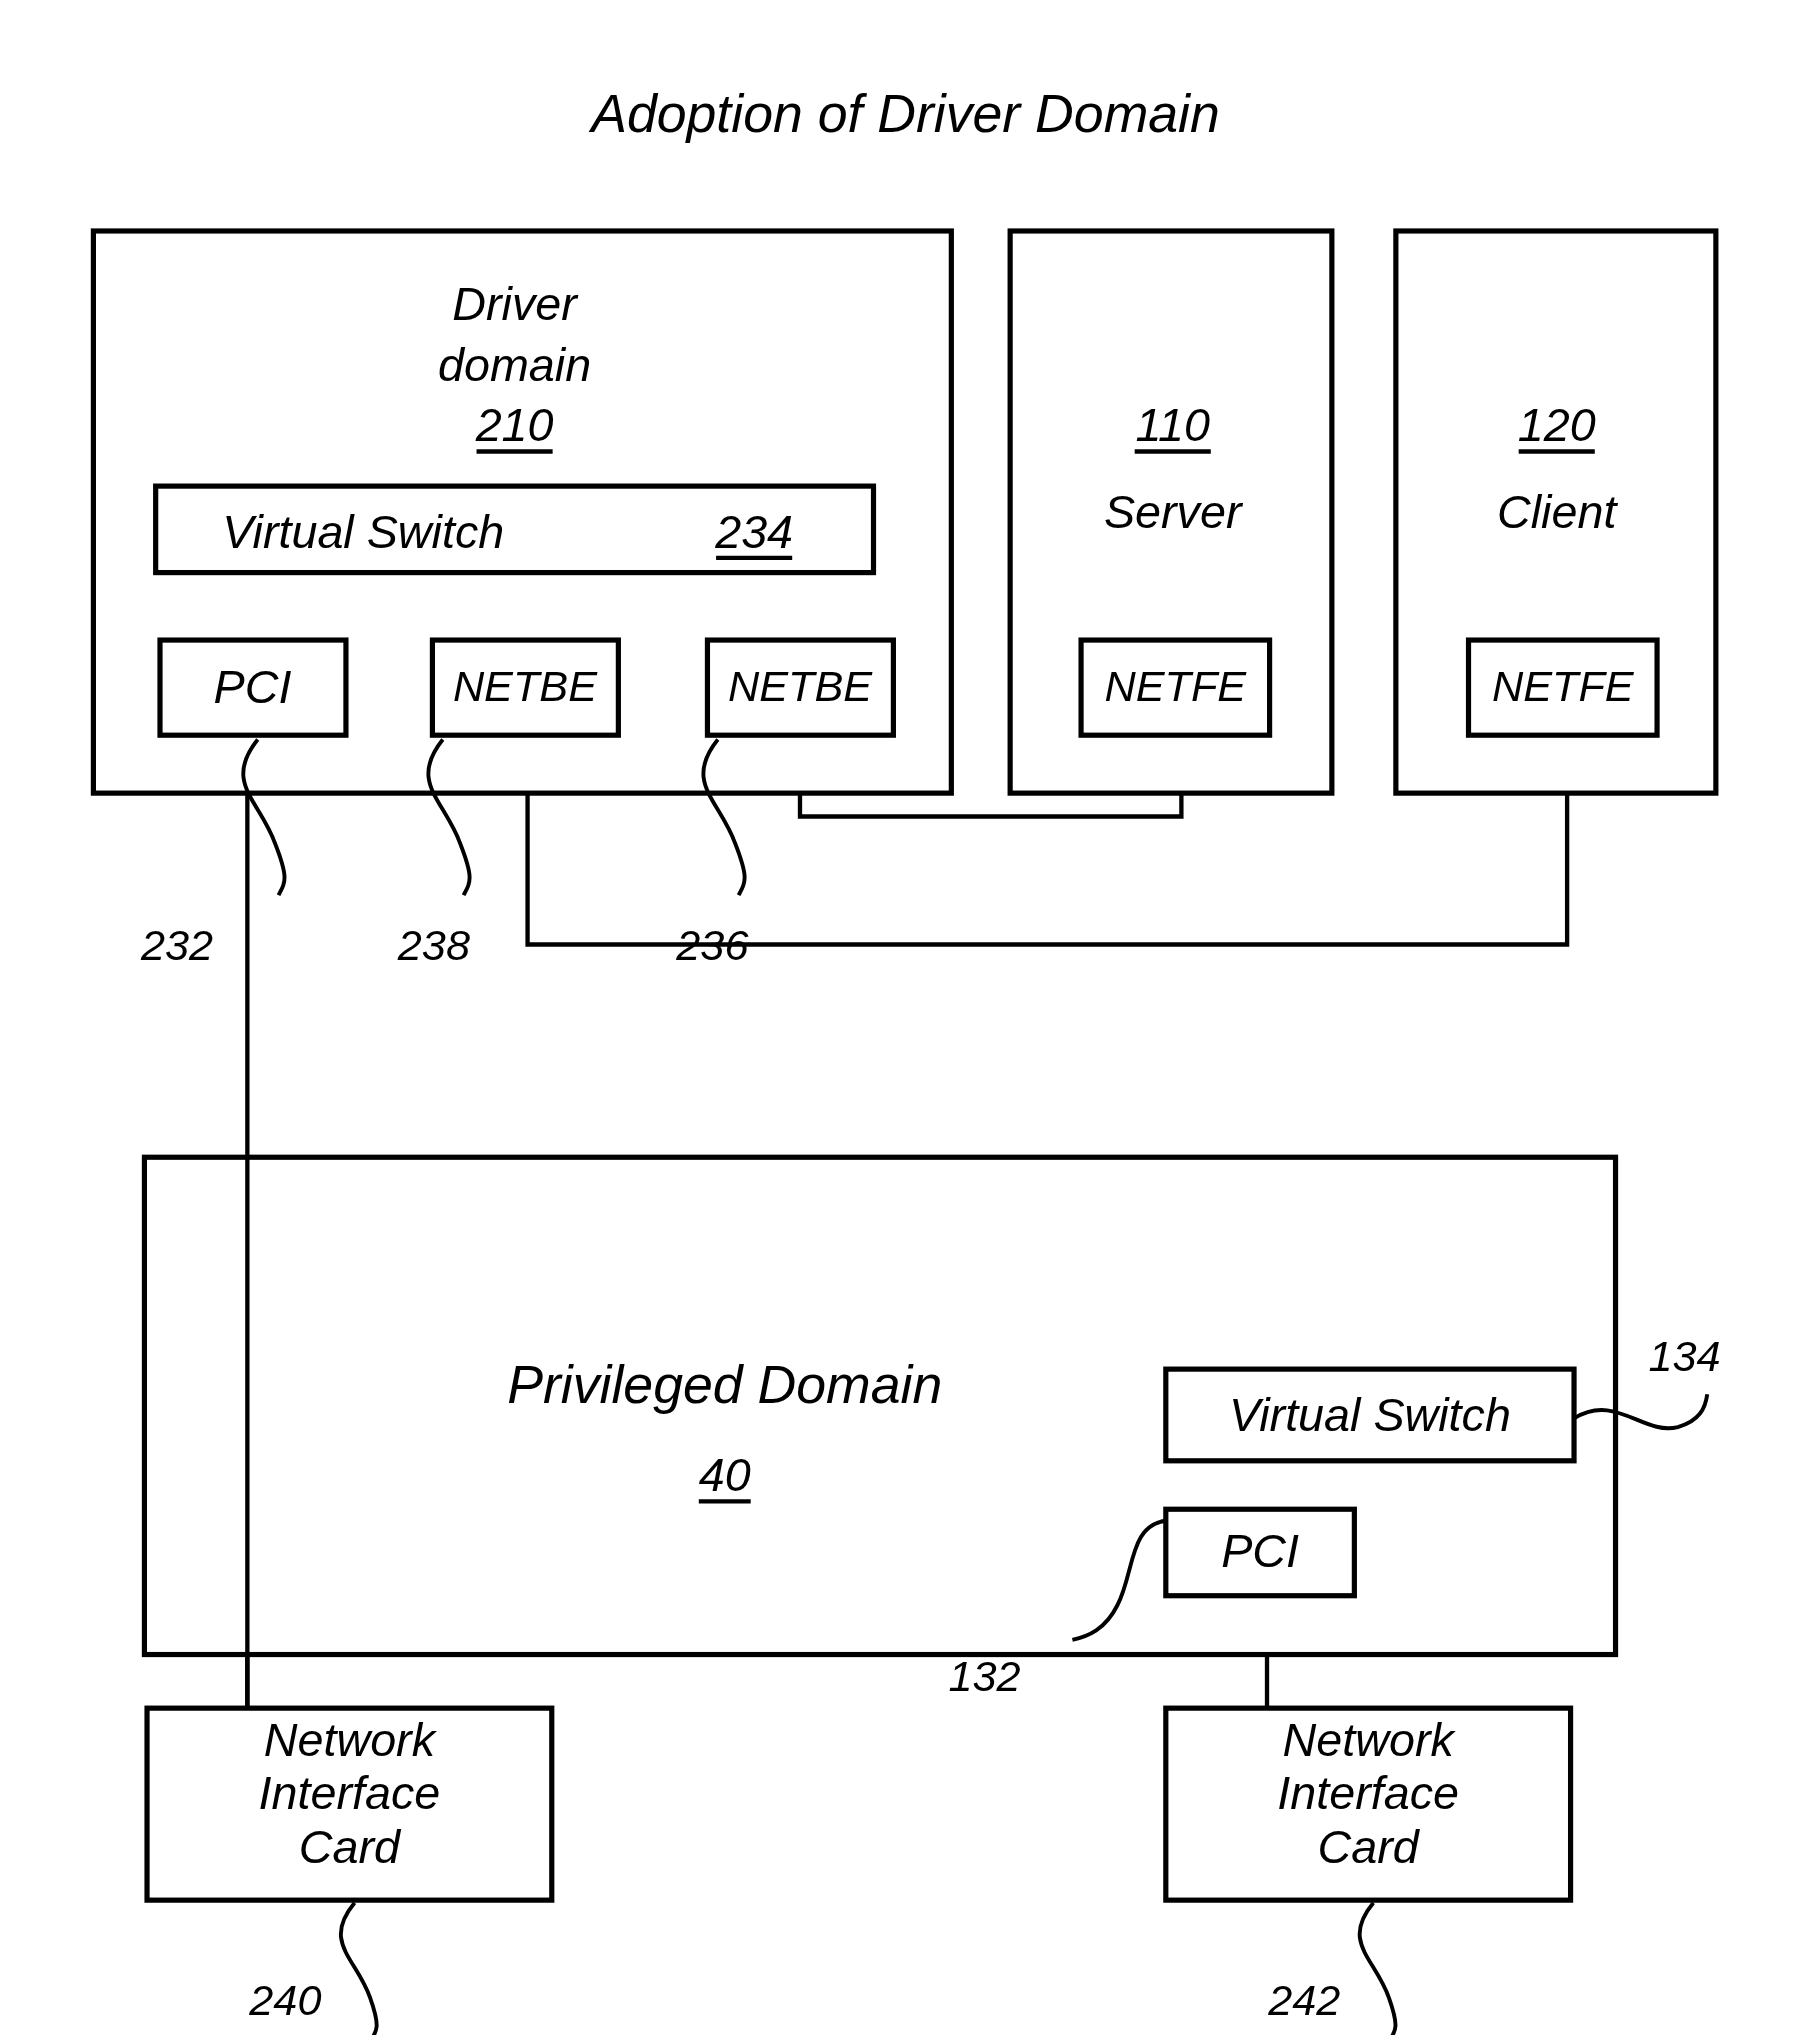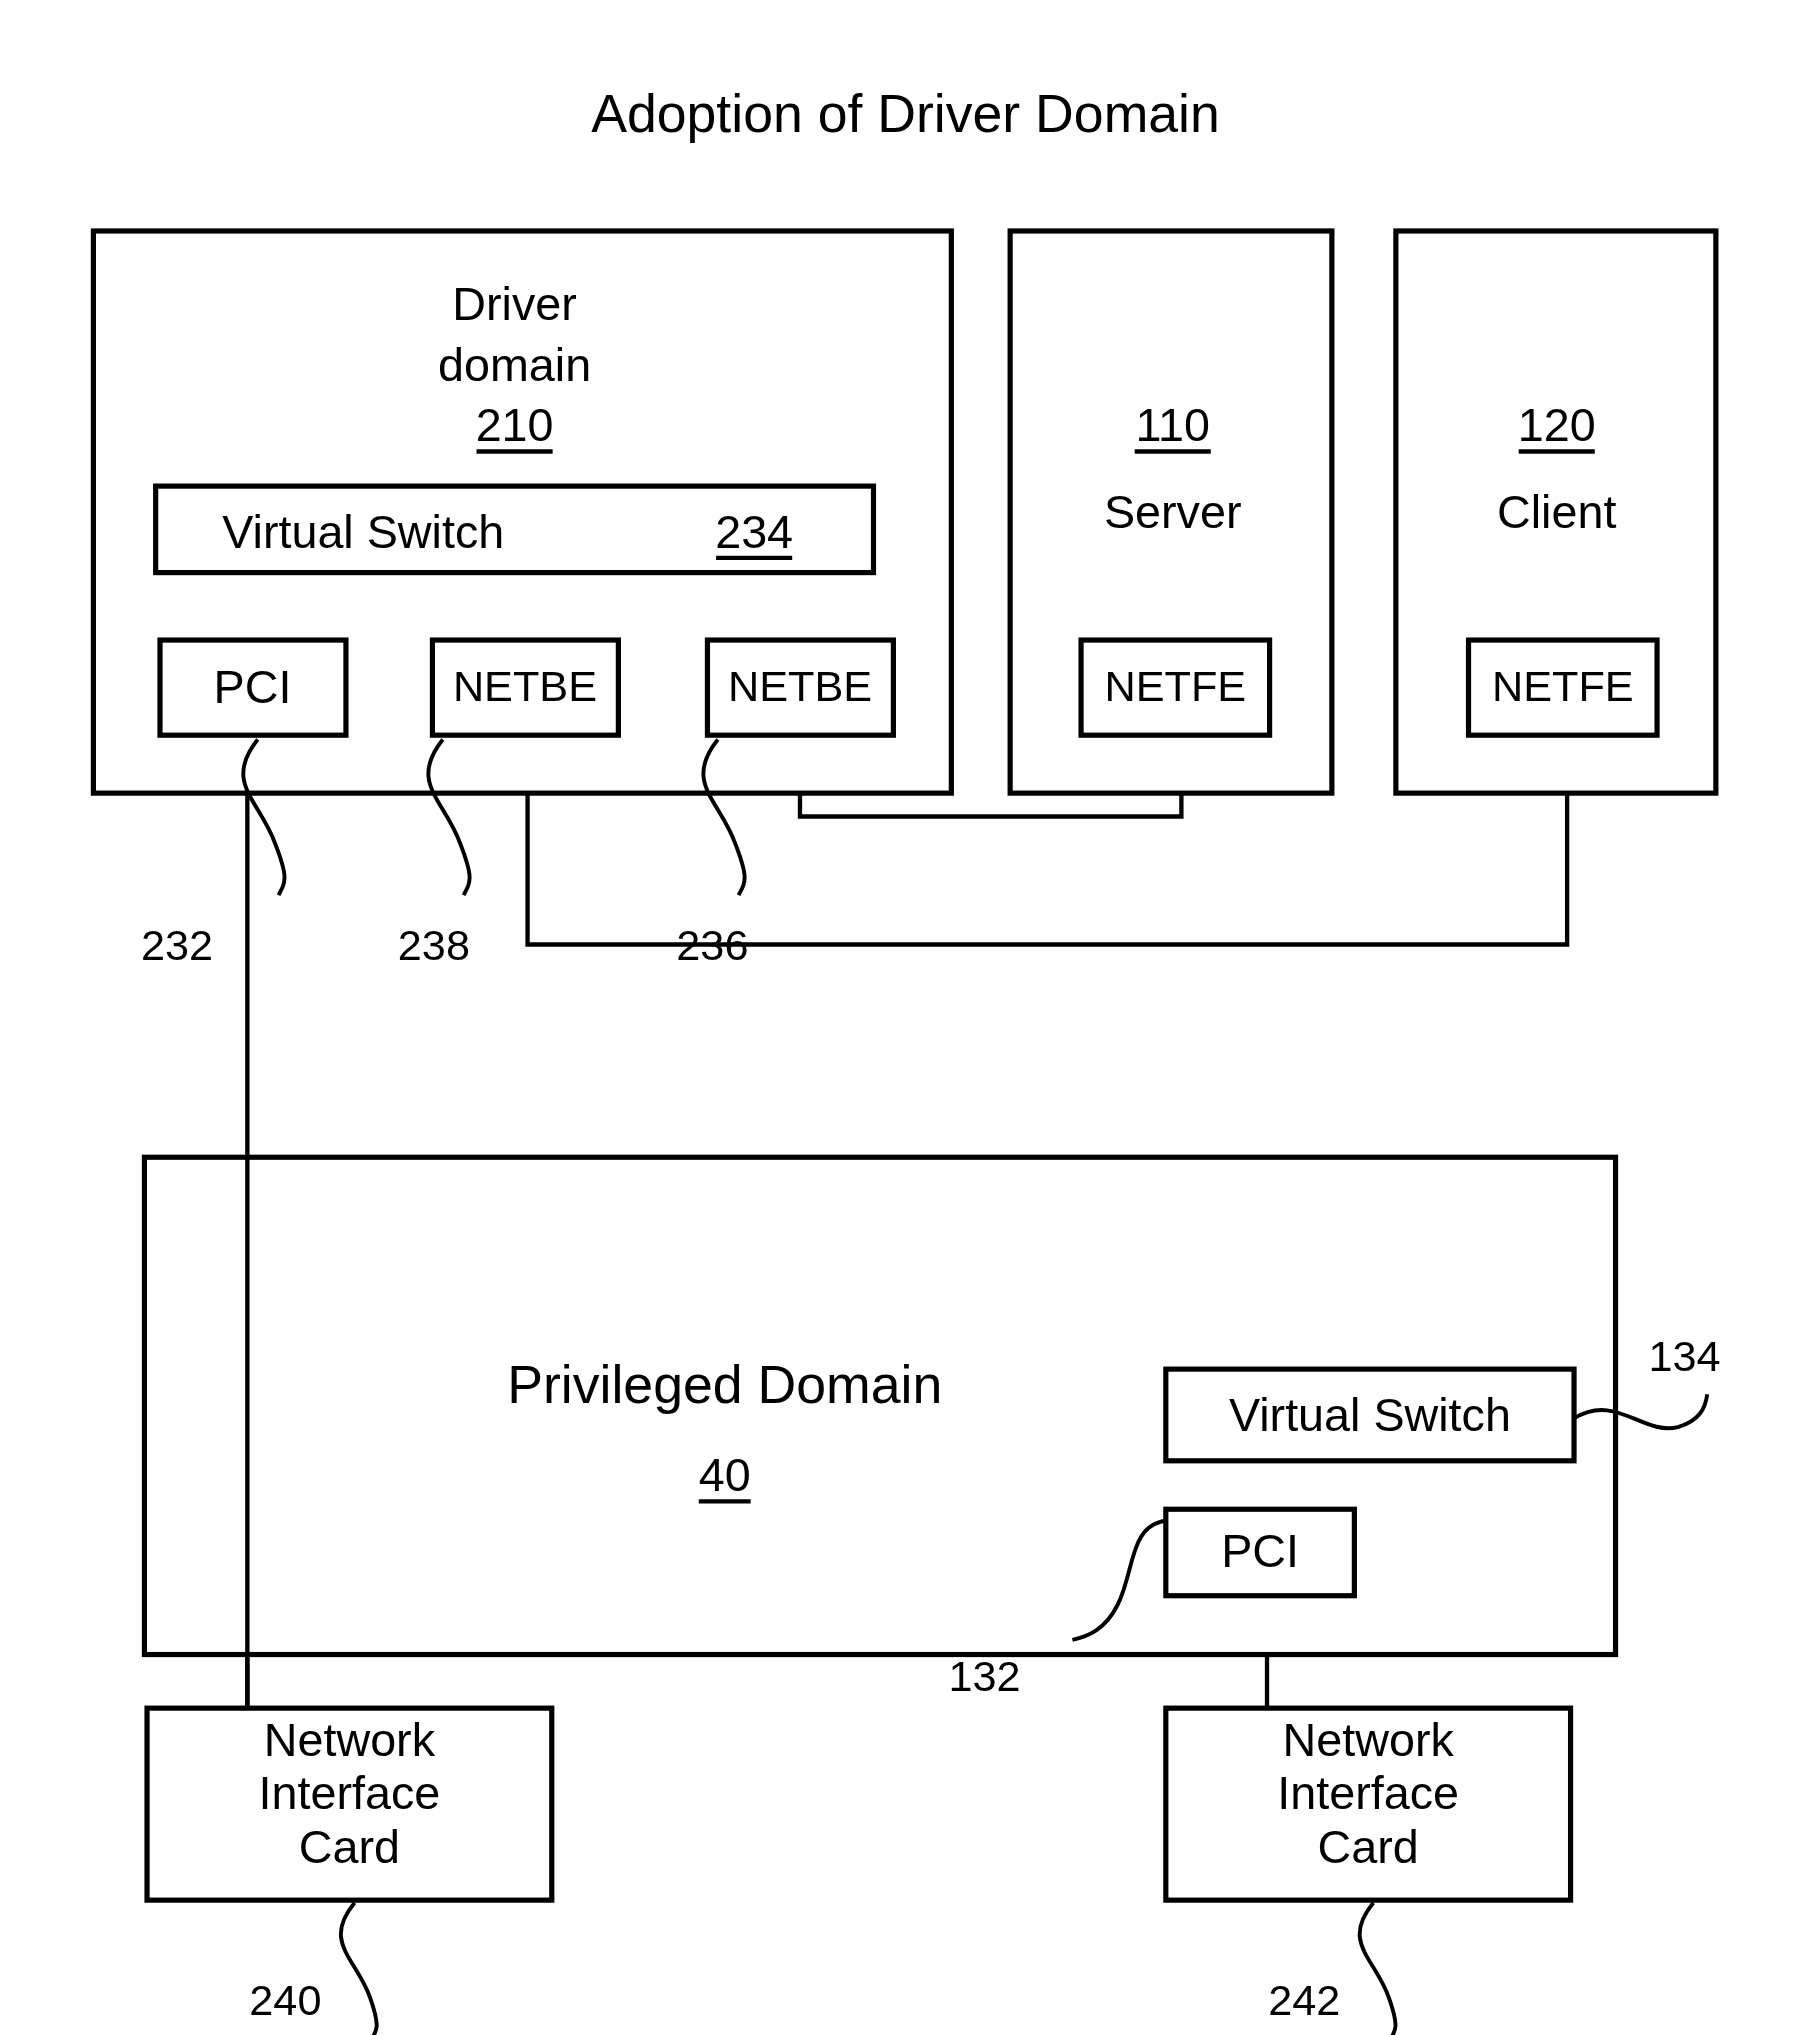--- a/index.html
+++ b/index.html
@@ -11,20 +11,21 @@
     width: 1811px;
     height: 2036px;
     font-family: "Liberation Sans", sans-serif;
     color: #000000;
     overflow: hidden;
   }
   #canvas {
     position: relative;
     width: 1798px;
     height: 2036px;
+    font-style: italic;
   }
   svg.diagram {
     position: absolute;
     top: 0;
     left: 0;
     width: 1811px;
     height: 2036px;
   }
   .box-rect-thick {
     fill: #ffffff;

